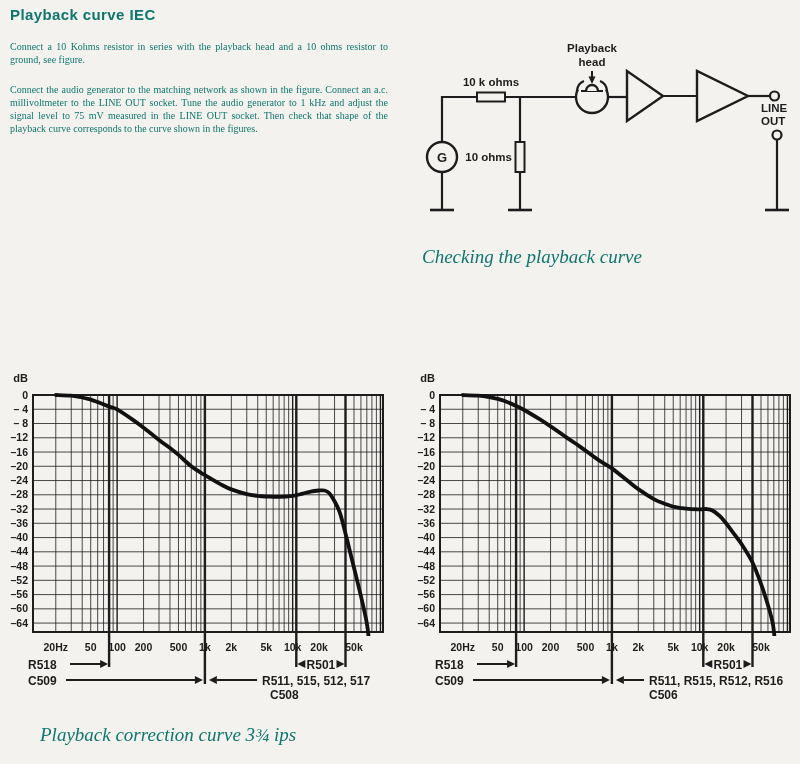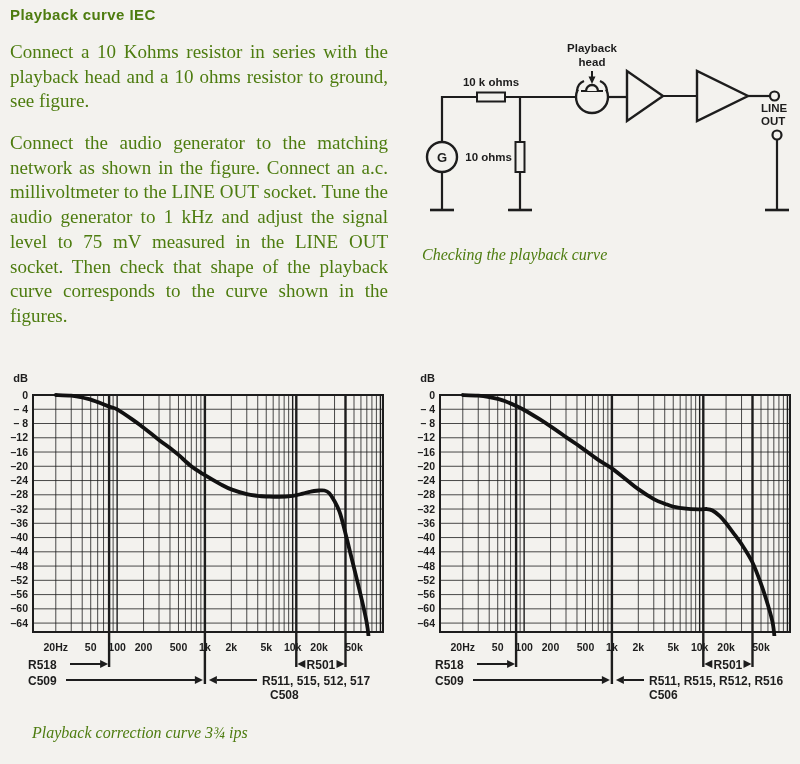--- a/index.html
+++ b/index.html
@@ -1,36 +1,36 @@
 <!DOCTYPE html>
 <html><head>
 <meta charset="utf-8">
 <style>
   html,body{margin:0;padding:0;background:#e8e7e3;}
   .page{
     position:relative; width:800px; height:764px;
-    background:#f3f2ee; color:#4d7c0f; overflow:hidden;
+    background:#f3f2ee; color:#0f766e; overflow:hidden;
     font-family:"Liberation Serif", serif;
   }
   .page-title{
     position:absolute; left:10px; top:6px;
     font-family:"Liberation Sans", sans-serif;
     font-weight:bold; font-size:15px; letter-spacing:.4px;
   }
   .text-col{
     position:absolute; left:10px; top:40px; width:378px;
-    font-size:19px; line-height:1.3; text-align:justify;
+    font-size:10px; line-height:1.3; text-align:justify;
   }
   .text-col p{margin:0 0 17px 0;}
   .caption{
-    position:absolute; font-style:italic; font-size:16px;
+    position:absolute; font-style:italic; font-size:19px;
     font-family:"Liberation Serif", serif; white-space:nowrap;
   }
   #circuit-caption{left:422px; top:246px;}
-  #caption-left{left:32px; top:724px;}
+  #caption-left{left:40px; top:724px;}
   #caption-right{left:432px; top:722px;}
   svg{position:absolute; overflow:visible;}
   #circuit-svg{left:400px; top:20px;}
   #chart0{left:0px; top:370px;}
   #chart1{left:407px; top:370px;}
   svg text{
     font-family:"Liberation Sans", sans-serif;
     font-weight:bold; fill:#1d1d1d;
   }
 </style>

